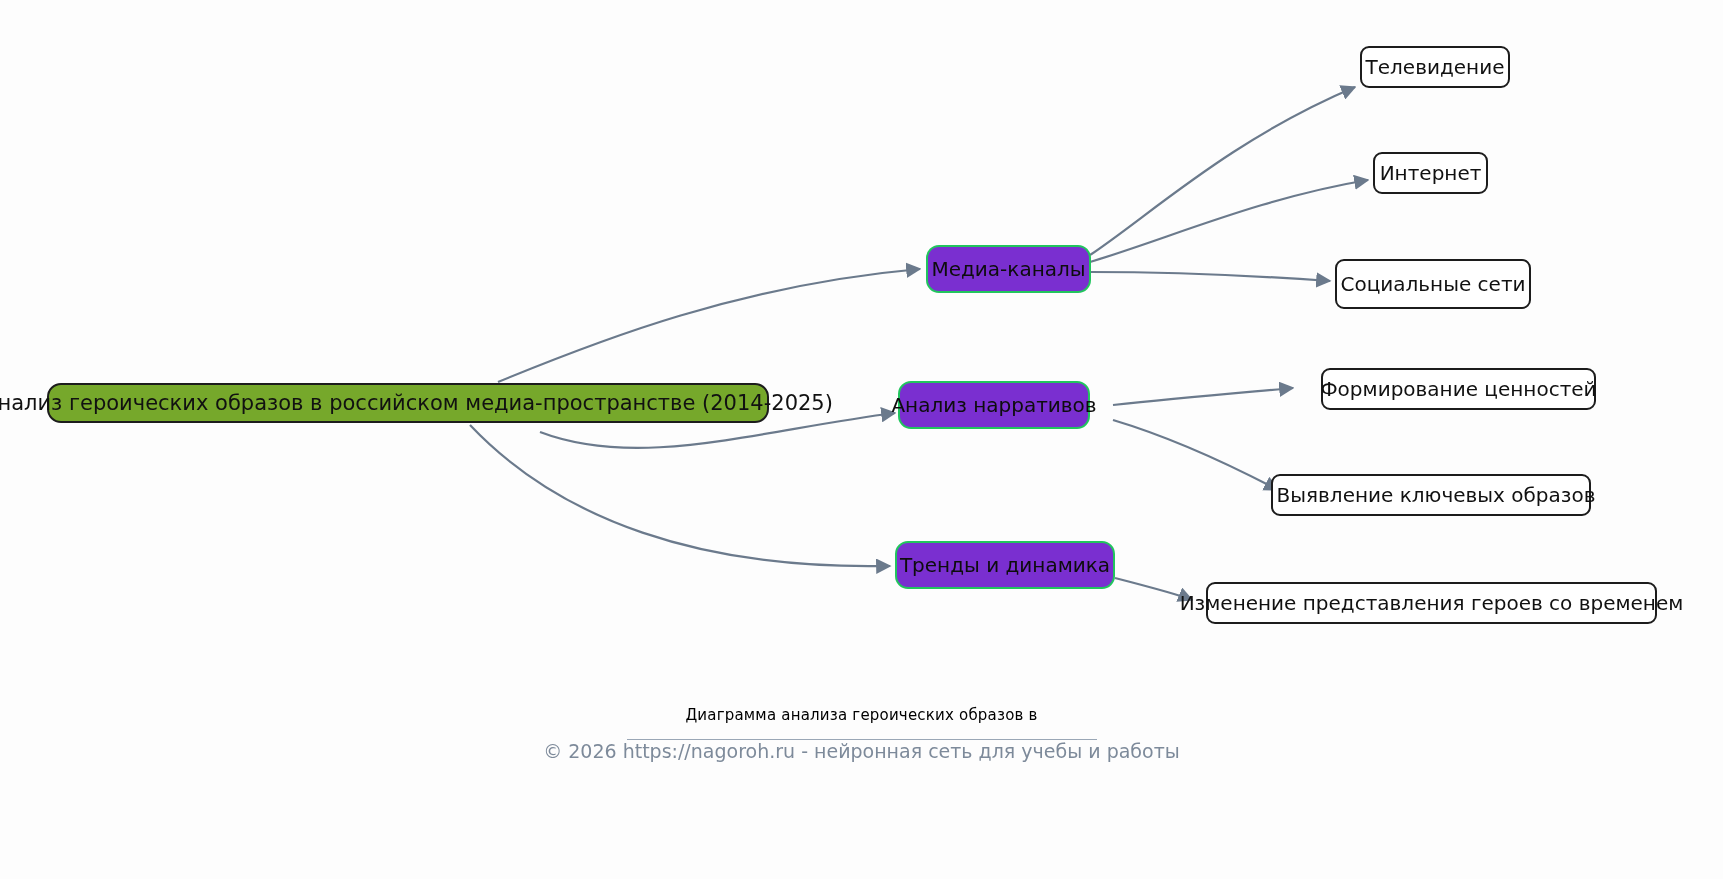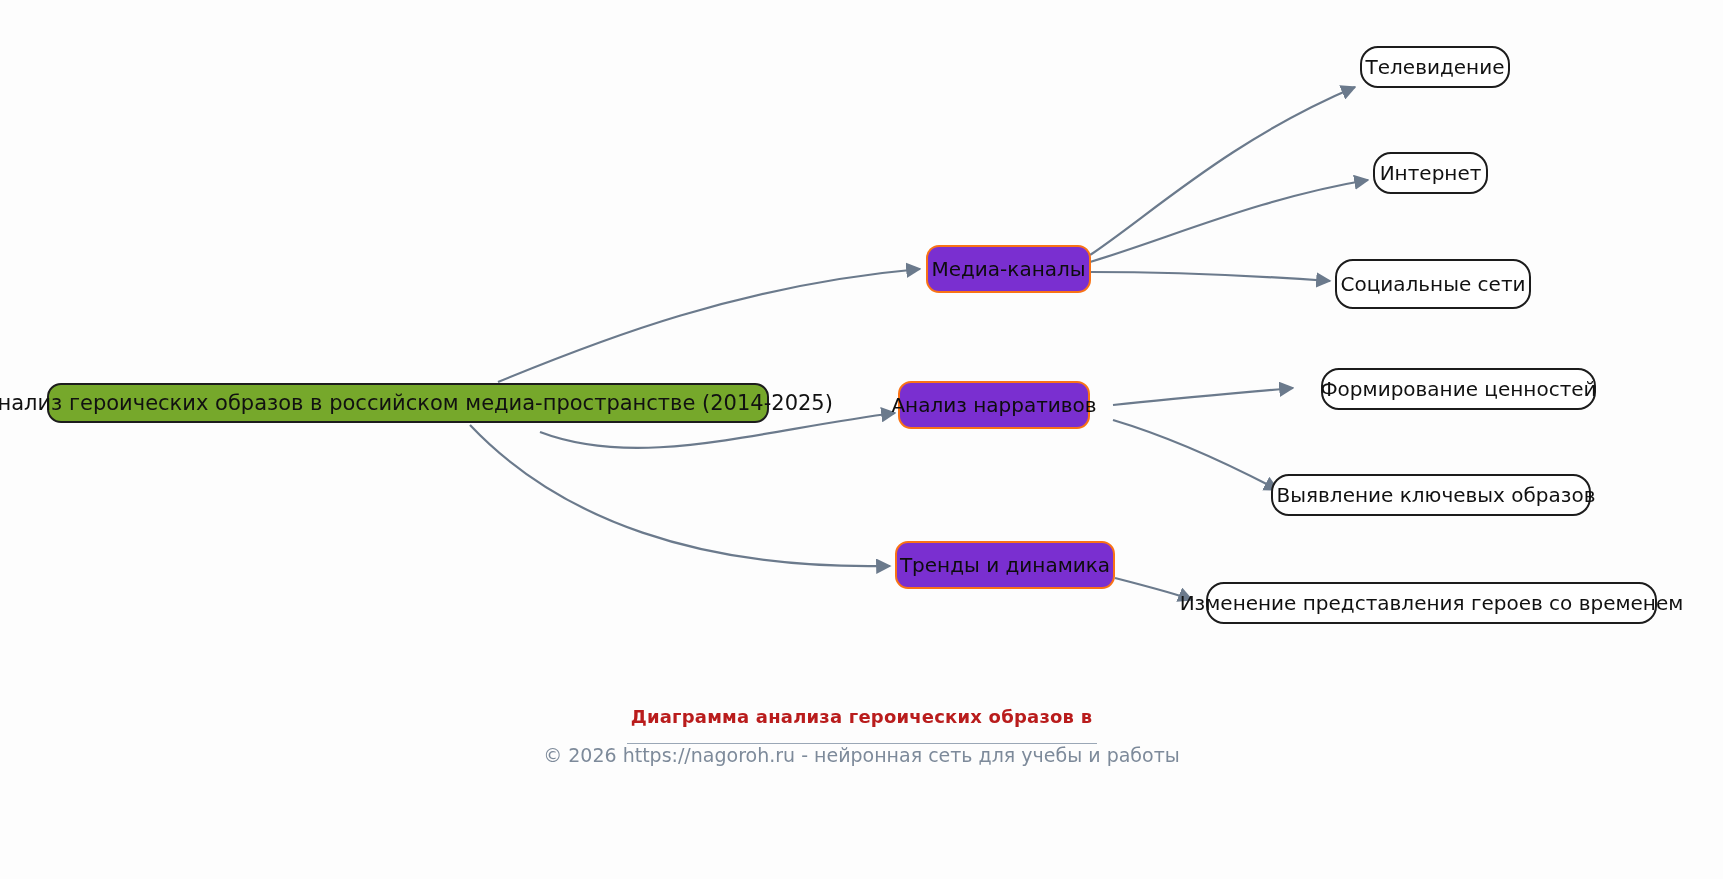--- a/index.html
+++ b/index.html
@@ -40,44 +40,44 @@
   }
   .node-root {
     background: #76a82b;
     border: 2px solid #1c1c1c;
     border-radius: 14px;
     font-size: 21px;
     padding: 0 16px;
   }
   .node-branch {
     background: #7a2fd0;
-    border: 2px solid #f97316;
+    border: 2px solid #22c55e;
     border-radius: 13px;
     font-size: 20px;
     padding: 0 16px;
     color: #0d0d0d;
   }
   .node-leaf {
     background: #ffffff;
     border: 2px solid #1c1c1c;
-    border-radius: 18px;
+    border-radius: 9px;
     font-size: 20px;
     padding: 0 18px;
     color: #111111;
   }
   .caption-block {
     position: absolute;
     left: 0;
     width: 1723px;
     text-align: center;
   }
   .caption-title {
-    font-size: 18px;
-    font-weight: bold;
-    color: #b91c1c;
+    font-size: 15px;
+    font-weight: normal;
+    color: #000000;
     line-height: 1.35;
     letter-spacing: 0.2px;
   }
   .caption-rule {
     width: 470px;
     height: 1px;
     background: #9aa7b6;
     margin: 14px auto 0 auto;
   }
   .caption-copy {

